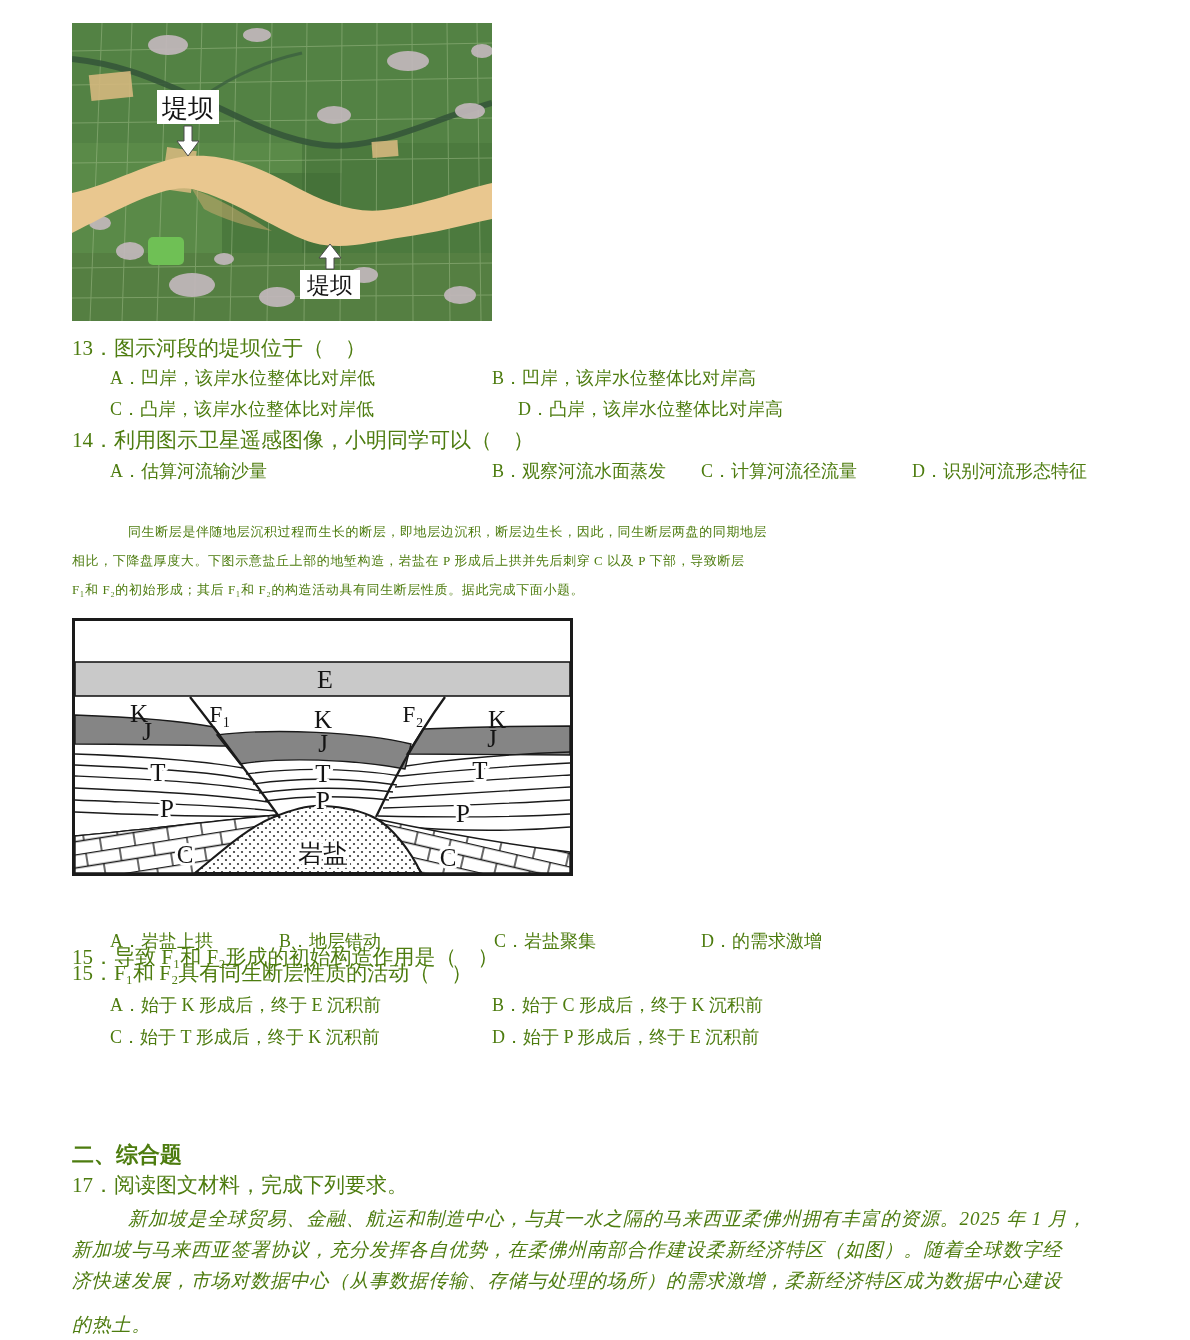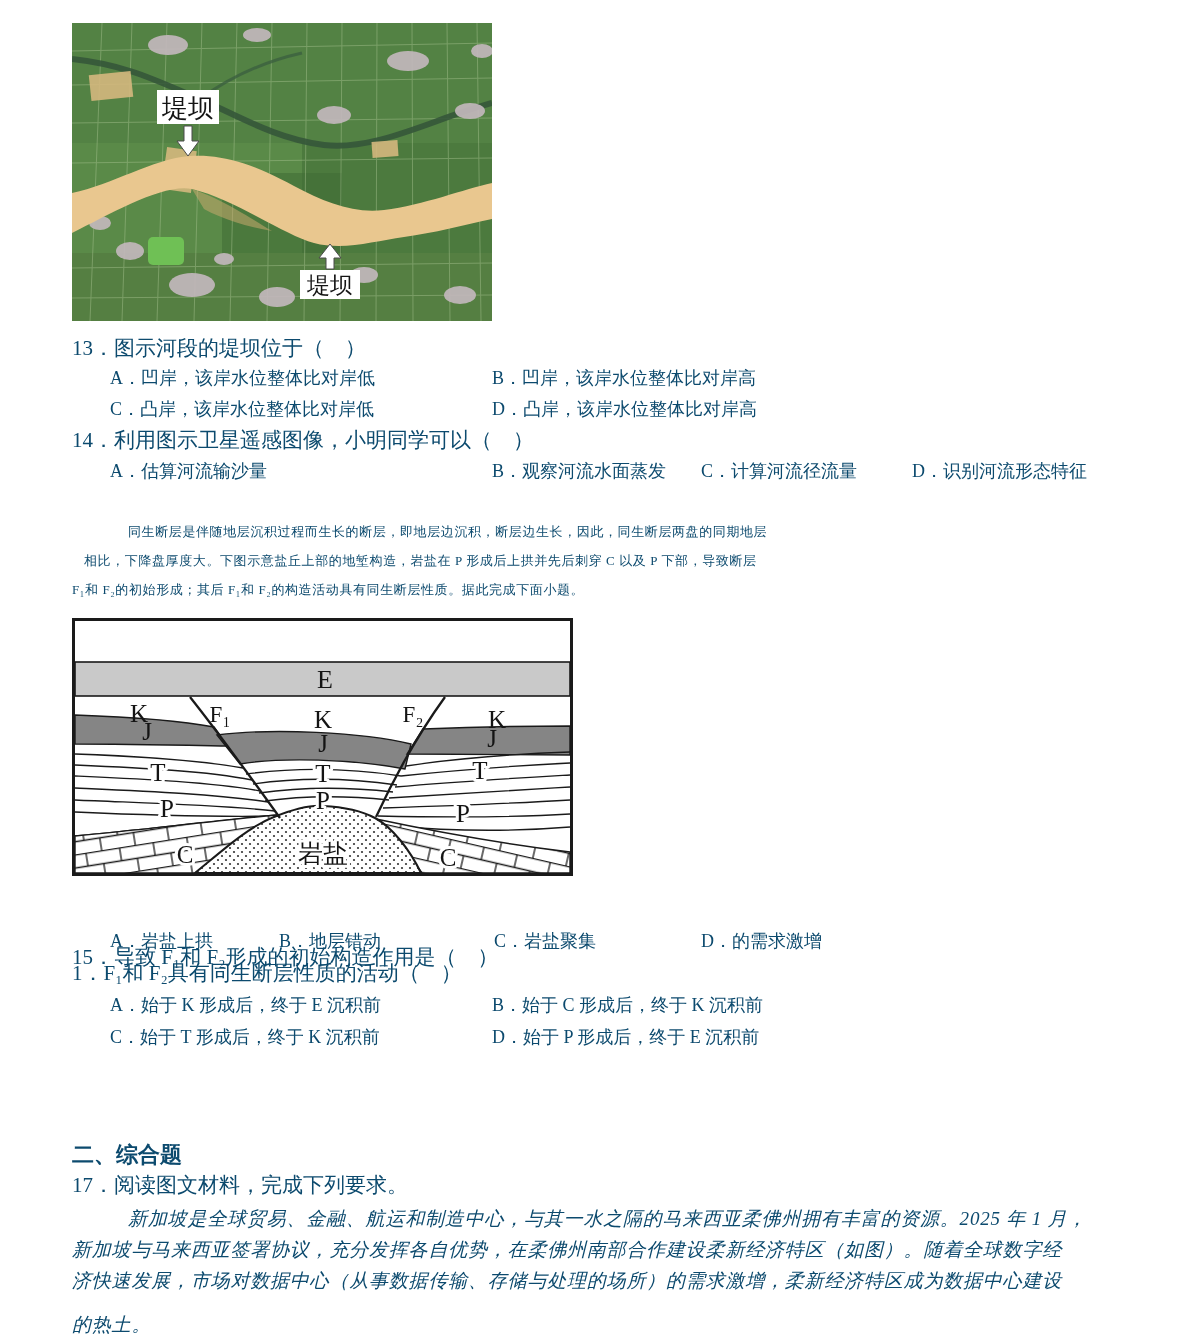--- a/index.html
+++ b/index.html
@@ -1,17 +1,17 @@
 <!DOCTYPE html>
 <html><head>
 <meta charset="utf-8">
 <style>
   html,body{margin:0;padding:0;background:#ffffff;}
   .page{position:relative;width:1190px;height:1340px;background:#ffffff;overflow:hidden;
-        font-family:"Liberation Serif","DejaVu Serif",serif;color:#0c4a6e;}
+        font-family:"Liberation Serif","DejaVu Serif",serif;color:#4d7c0f;}
   .abs{position:absolute;white-space:nowrap;}
   .stem{font-size:21px;line-height:24px;}
   .opt{font-size:18px;line-height:24px;}
   .mat1{font-size:13px;letter-spacing:0.6px;}
   .mat2{font-size:19px;font-style:italic;letter-spacing:0.8px;}
   .sec{font-size:22px;font-weight:700;font-family:"Liberation Sans","DejaVu Sans",sans-serif;}
   svg text{font-family:"Liberation Serif","DejaVu Serif",serif;fill:#141414;}
   .halo{paint-order:stroke;stroke:#ffffff;stroke-width:6px;stroke-linejoin:round;}
   .photo-label{font-family:"Liberation Serif","DejaVu Serif",serif;}
 </style>
@@ -98,30 +98,30 @@
           <path d="M254,246 L262,246 L262,235 L269,235 L258,221 L247,235 L254,235 Z" fill="#ffffff" stroke="#4a4a4a" stroke-width="1"></path>
         </g>
       </g>
     </svg>
   </div>
 
   <div class="abs stem" style="left:72px;top:336px;">13．图示河段的堤坝位于（　）</div>
   <div class="abs opt" style="left:110px;top:366px;">A．凹岸，该岸水位整体比对岸低</div>
   <div class="abs opt" style="left:492px;top:366px;">B．凹岸，该岸水位整体比对岸高</div>
   <div class="abs opt" style="left:110px;top:397px;">C．凸岸，该岸水位整体比对岸低</div>
-  <div class="abs opt" style="left:492px;top:397px;text-align:right;">D．凸岸，该岸水位整体比对岸高</div>
+  <div class="abs opt" style="left:518px;top:397px;text-align:right;">D．凸岸，该岸水位整体比对岸高</div>
 
   <div class="abs stem" style="left:72px;top:428px;">14．利用图示卫星遥感图像，小明同学可以（　）</div>
   <div class="abs opt" style="left:110px;top:459px;">A．估算河流输沙量</div>
   <div class="abs opt" style="left:492px;top:459px;">B．观察河流水面蒸发</div>
   <div class="abs opt" style="left:701px;top:459px;">C．计算河流径流量</div>
   <div class="abs opt" style="left:912px;top:459px;">D．识别河流形态特征</div>
 
   <div class="abs mat1" style="left:128px;top:523px;">同生断层是伴随地层沉积过程而生长的断层，即地层边沉积，断层边生长，因此，同生断层两盘的同期地层</div>
-  <div class="abs mat1" style="left:72px;top:552px;margin-left:12px;">相比，下降盘厚度大。下图示意盐丘上部的地堑构造，岩盐在 P 形成后上拱并先后刺穿 C 以及 P 下部，导致断层</div>
+  <div class="abs mat1" style="left:72px;top:552px;">相比，下降盘厚度大。下图示意盐丘上部的地堑构造，岩盐在 P 形成后上拱并先后刺穿 C 以及 P 下部，导致断层</div>
   <div class="abs mat1" style="left:72px;top:581px;">F₁和 F₂的初始形成；其后 F₁和 F₂的构造活动具有同生断层性质。据此完成下面小题。</div>
 
   <div class="abs" style="left:72px;top:618px;width:501px;height:258px;">
     <svg width="501" height="258" viewBox="0 0 501 258">
       <defs>
         <pattern id="dots" width="8" height="8" patternUnits="userSpaceOnUse">
           <rect width="8" height="8" fill="#ffffff"></rect>
           <circle cx="2" cy="2" r="1.1" fill="#333"></circle>
           <circle cx="6" cy="6" r="1.1" fill="#333"></circle>
         </pattern>
@@ -202,21 +202,21 @@
       <text x="251" y="244" font-size="25" text-anchor="middle" class="halo">岩盐</text>
     </svg>
   </div>
 
   <div class="abs stem" style="left:72px;top:897px;margin-top:48px;">15．导致 F₁和 F₂形成的初始构造作用是（　）</div>
   <div class="abs opt" style="left:110px;top:929px;">A．岩盐上拱</div>
   <div class="abs opt" style="left:279px;top:929px;">B．地层错动</div>
   <div class="abs opt" style="left:494px;top:929px;">C．岩盐聚集</div>
   <div class="abs opt" style="left:701px;top:929px;">D．的需求激增</div>
 
-  <div class="abs stem" style="left:72px;top:961px;">1．F₁和 F₂具有同生断层性质的活动（　）</div>
+  <div class="abs stem" style="left:72px;top:961px;">15．F₁和 F₂具有同生断层性质的活动（　）</div>
   <div class="abs opt" style="left:110px;top:993px;">A．始于 K 形成后，终于 E 沉积前</div>
   <div class="abs opt" style="left:492px;top:993px;">B．始于 C 形成后，终于 K 沉积前</div>
   <div class="abs opt" style="left:110px;top:1025px;">C．始于 T 形成后，终于 K 沉积前</div>
   <div class="abs opt" style="left:492px;top:1025px;">D．始于 P 形成后，终于 E 沉积前</div>
 
   <div class="abs sec" style="left:72px;top:1140px;">二、综合题</div>
   <div class="abs stem" style="left:72px;top:1173px;">17．阅读图文材料，完成下列要求。</div>
 
   <div class="abs mat2" style="left:128px;top:1206px;">新加坡是全球贸易、金融、航运和制造中心，与其一水之隔的马来西亚柔佛州拥有丰富的资源。2025 年 1 月，</div>
   <div class="abs mat2" style="left:72px;top:1237px;">新加坡与马来西亚签署协议，充分发挥各自优势，在柔佛州南部合作建设柔新经济特区（如图）。随着全球数字经</div>

